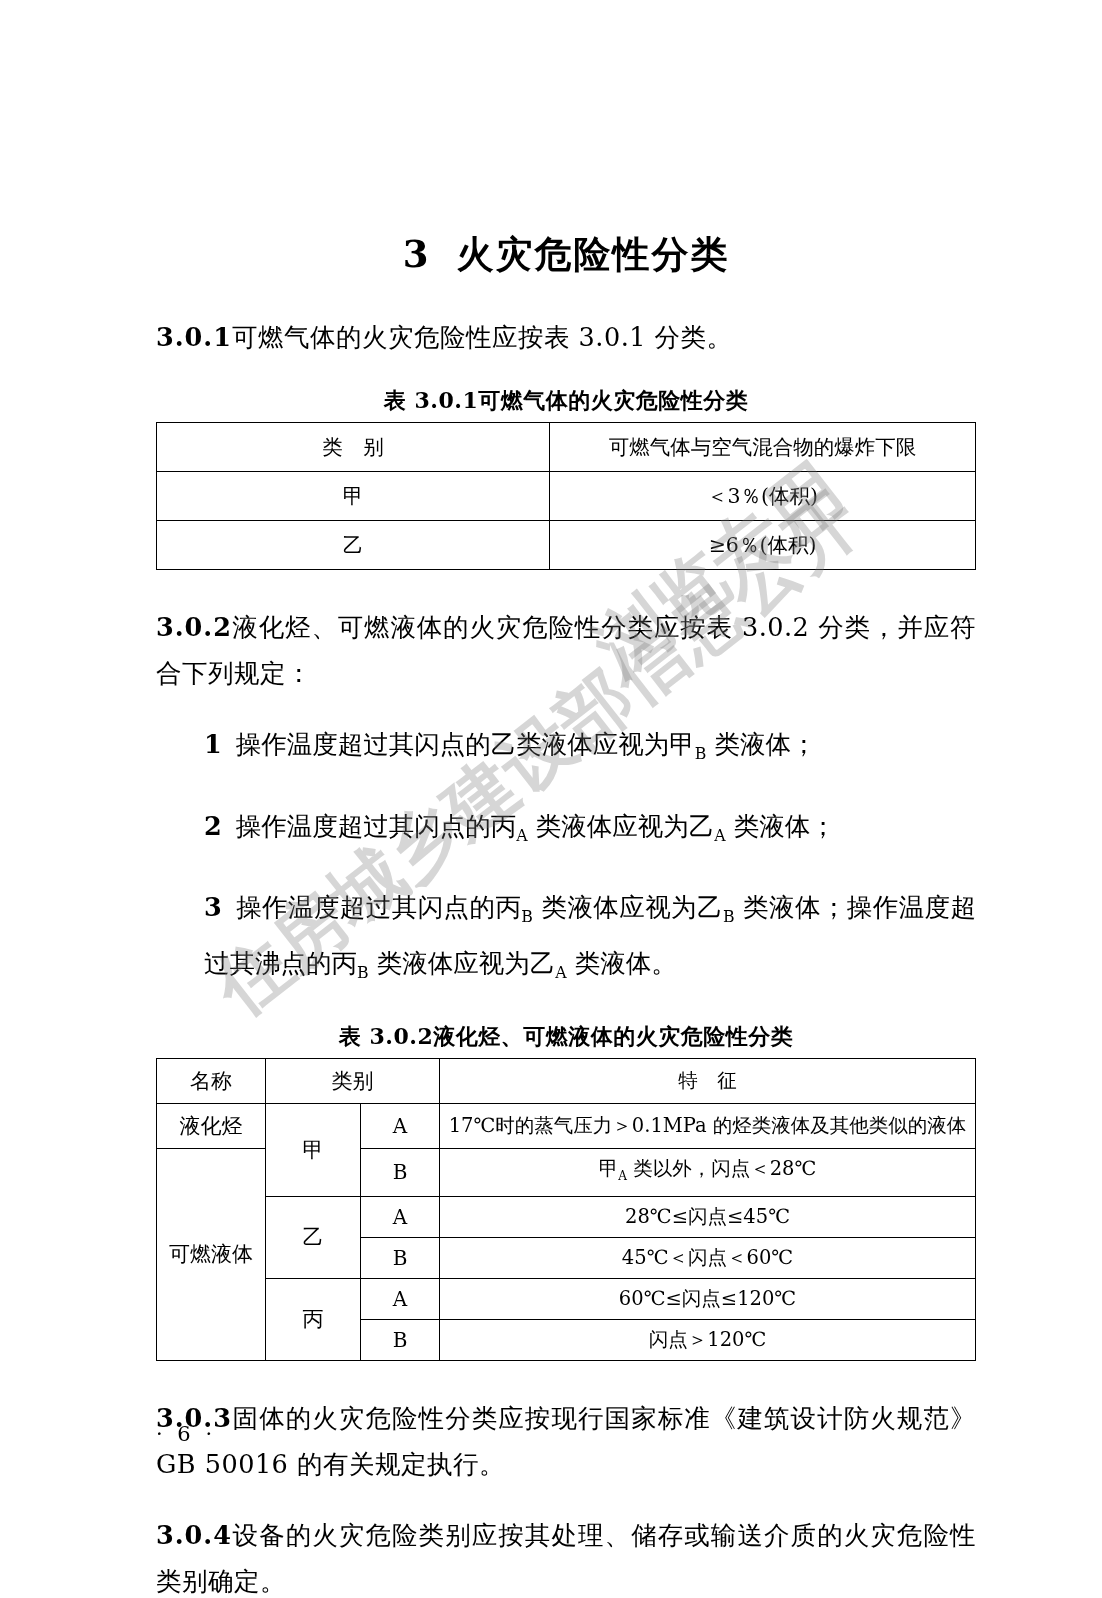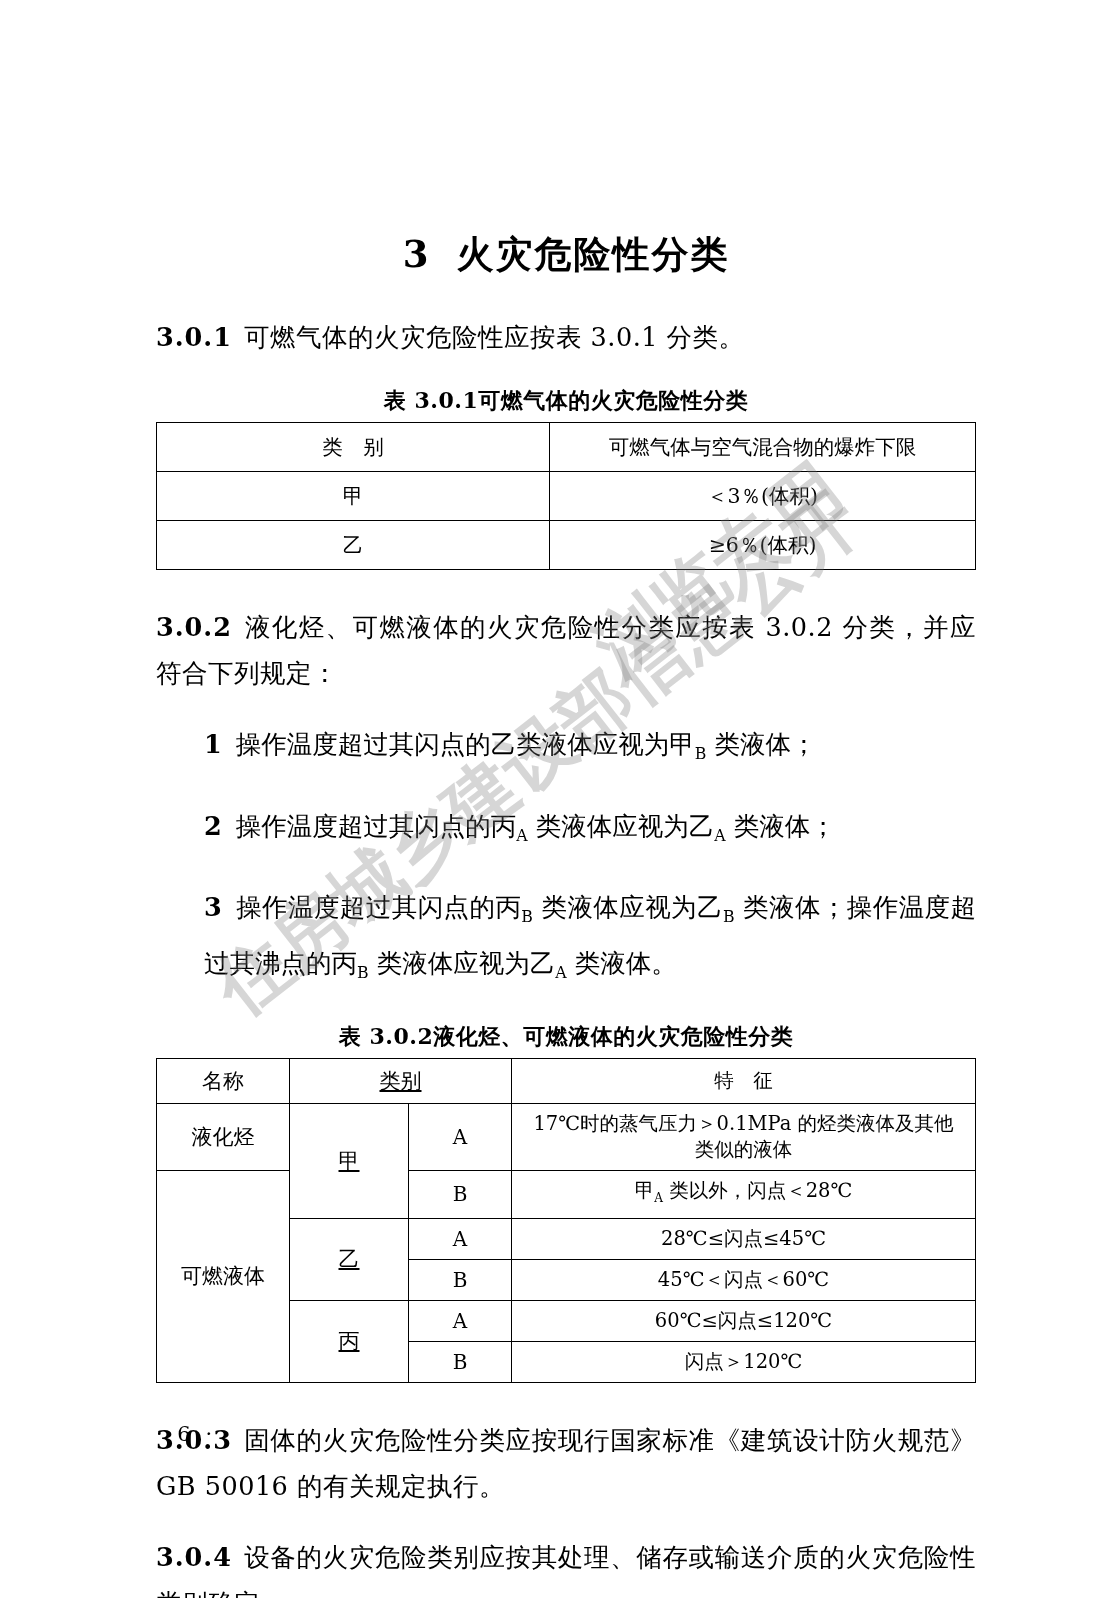--- a/index.html
+++ b/index.html
@@ -41,21 +41,20 @@
   .para {
     font-size: 25.5px;
     line-height: 46px;
     margin-top: 34px;
     text-align: justify;
     letter-spacing: 0.5px;
   }
   .para .lead {
     font-weight: bold;
     letter-spacing: 1px;
-    margin-right: 12px;
   }
   .sub {
     font-size: 25.5px;
     line-height: 46px;
     text-indent: 0;
     margin-top: 0;
     padding-left: 48px;
     text-align: justify;
   }
   .sub .idx {
@@ -90,31 +89,30 @@
   }
   table.t301 td {
     padding: 11px 0;
     font-size: 20.5px;
   }
   table.t301 td.label {
     letter-spacing: 0px;
   }
   table.t302 td {
     font-size: 19.5px;
-    padding: 7px 20px;
+    padding: 7px 8px;
   }
   table.t302 td.name-cell {
     width: 92px;
     font-size: 21px;
     line-height: 30px;
   }
   table.t302 td.cat-cell {
     width: 78px;
     font-size: 21px;
-    text-decoration: underline;
   }
   table.t302 td.sub-cell {
     width: 62px;
     font-size: 20px;
   }
   .page-number {
     position: absolute;
     left: 140px;
     bottom: 152px;
     font-size: 21px;

